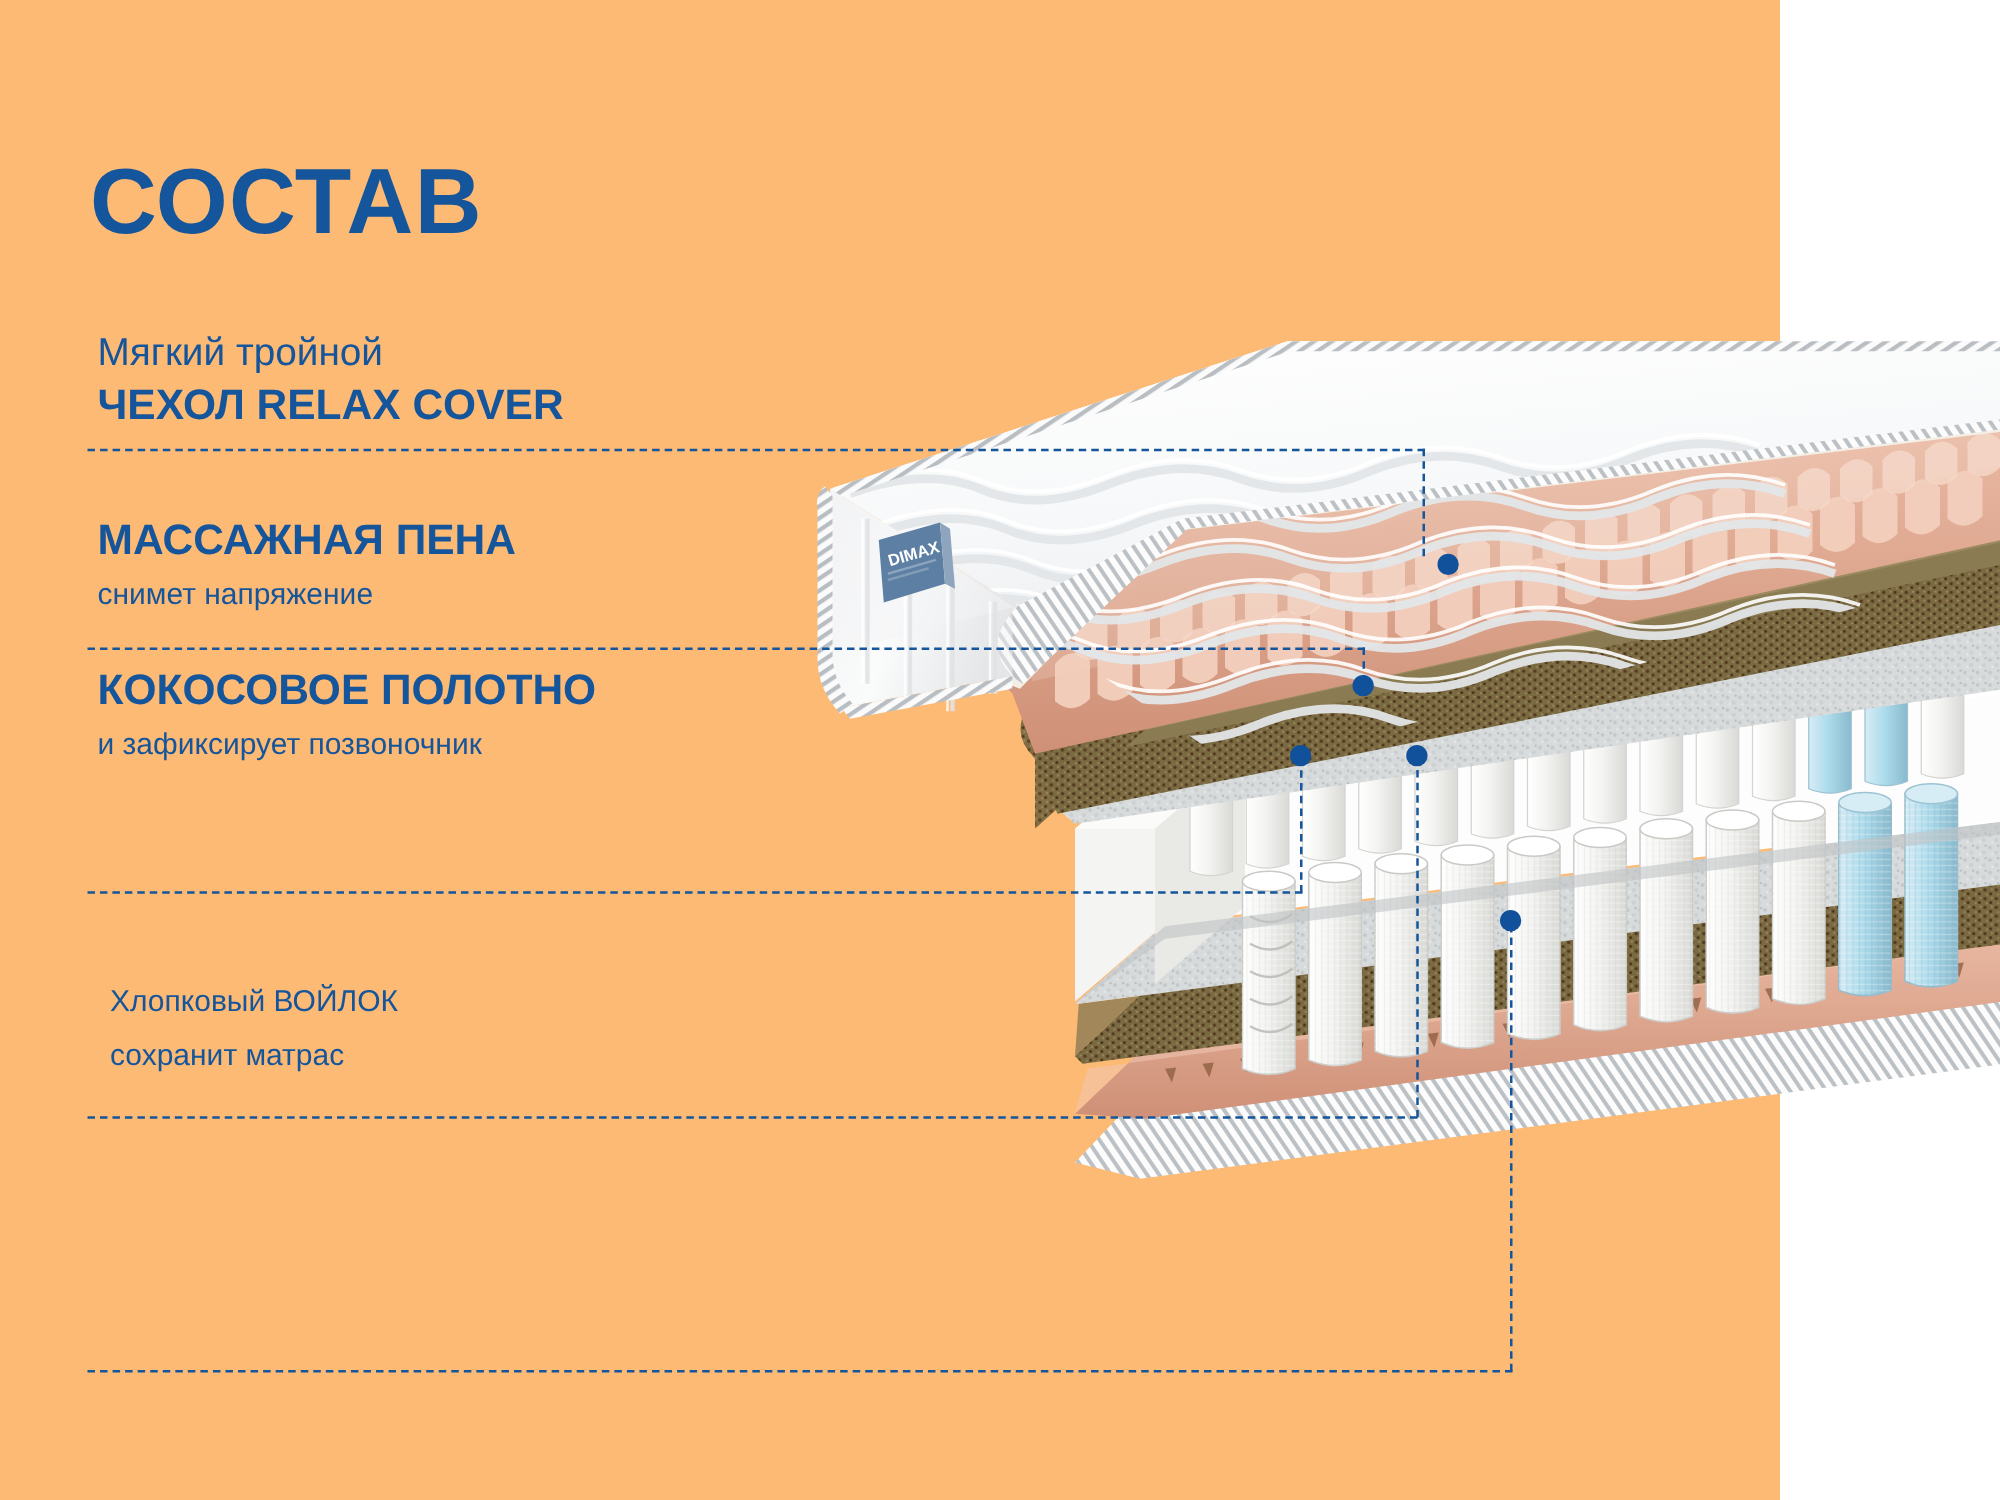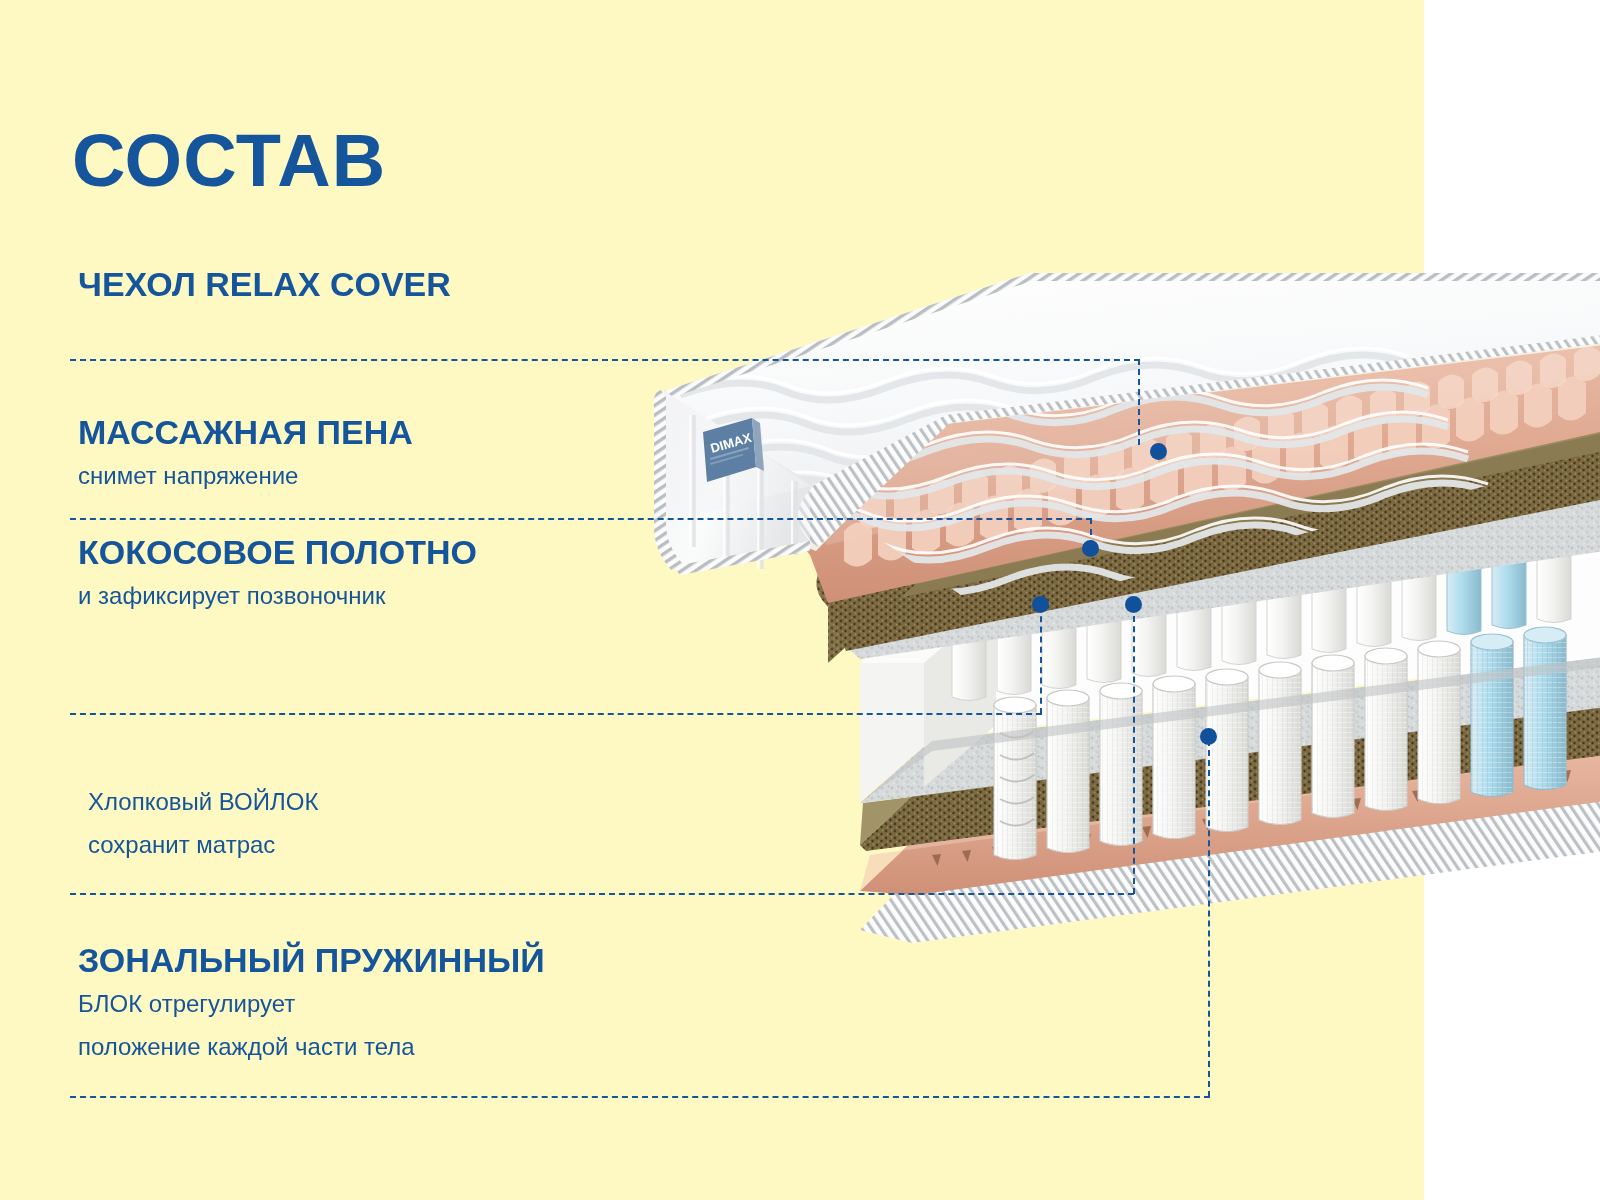--- a/index.html
+++ b/index.html
@@ -1,19 +1,19 @@
 <!DOCTYPE html>
 <html><head>
 <meta charset="utf-8">
 <style>
   * { margin:0; padding:0; box-sizing:border-box; }
   html,body { width:1600px; height:1200px; background:#ffffff; overflow:hidden; }
   body { font-family:"Liberation Sans", sans-serif; }
 
-  #stage { position:relative; width:1424px; height:1200px; background:#fef9c3; }
+  #stage { position:relative; width:1424px; height:1200px; background:#fdba74; }
 
   
   #page-title{
     position:absolute; left:72px; top:124px;
     font-size:74px; font-weight:700; letter-spacing:1px;
     color:#15559B; line-height:1;
   }
 
   
   .callout{ position:absolute; color:#15559B; }
@@ -373,43 +373,39 @@
         <path d="M143,177 L192,163 L196,212 L147,227 Z" fill="#5d7fa3"></path>
         <path d="M192,163 L200,168 L204,216 L196,212 Z" fill="#8fa5bd"></path>
         <text x="152" y="198" font-family="Liberation Sans, sans-serif" font-size="13" font-weight="700" fill="#ffffff" transform="rotate(-16 152 198)">DIMAX</text>
         <rect x="150" y="203" width="40" height="2" fill="#9fb4c9" opacity="0.7" transform="rotate(-16 150 203)"></rect>
         <rect x="150" y="208" width="34" height="2" fill="#9fb4c9" opacity="0.55" transform="rotate(-16 150 208)"></rect>
       </g>
     </svg>
   </div>
 
   <div class="callout" id="callout-1">
+    <span class="ln reg s30">Мягкий тройной</span>
     <span class="ln bold s34">ЧЕХОЛ RELAX COVER</span>
   </div>
 
   <div class="callout" id="callout-2">
     <span class="ln bold s34">МАССАЖНАЯ ПЕНА</span>
     <span class="ln reg s33">снимет напряжение</span>
   </div>
 
   <div class="callout" id="callout-3">
     <span class="ln bold s34">КОКОСОВОЕ ПОЛОТНО</span>
     <span class="ln reg s33">и зафиксирует позвоночник</span>
   </div>
 
   <div class="callout" id="callout-4">
     <span class="ln s33"><span class="reg">Хлопковый </span><span class="bold">ВОЙЛОК</span></span>
     <span class="ln reg s33">сохранит матрас</span>
   </div>
 
-  <div class="callout" id="callout-5">
-    <span class="ln bold s34">ЗОНАЛЬНЫЙ ПРУЖИННЫЙ</span>
-    <span class="ln s33"><span class="bold">БЛОК</span><span class="reg"> отрегулирует</span></span>
-    <span class="ln reg s33">положение каждой части тела</span>
-  </div>
 
   <div class="hline" style="left:70px; top:359px; width:1070px;"></div>
   <div class="vline" style="left:1138px; top:359px; height:86px;"></div>
   <div class="dot" style="left:1150px; top:443px;"></div>
 
   <div class="hline" style="left:70px; top:518px; width:1022px;"></div>
   <div class="vline" style="left:1090px; top:518px; height:28px;"></div>
   <div class="dot" style="left:1082px; top:540px;"></div>
 
   <div class="hline" style="left:70px; top:713px; width:972px;"></div>

